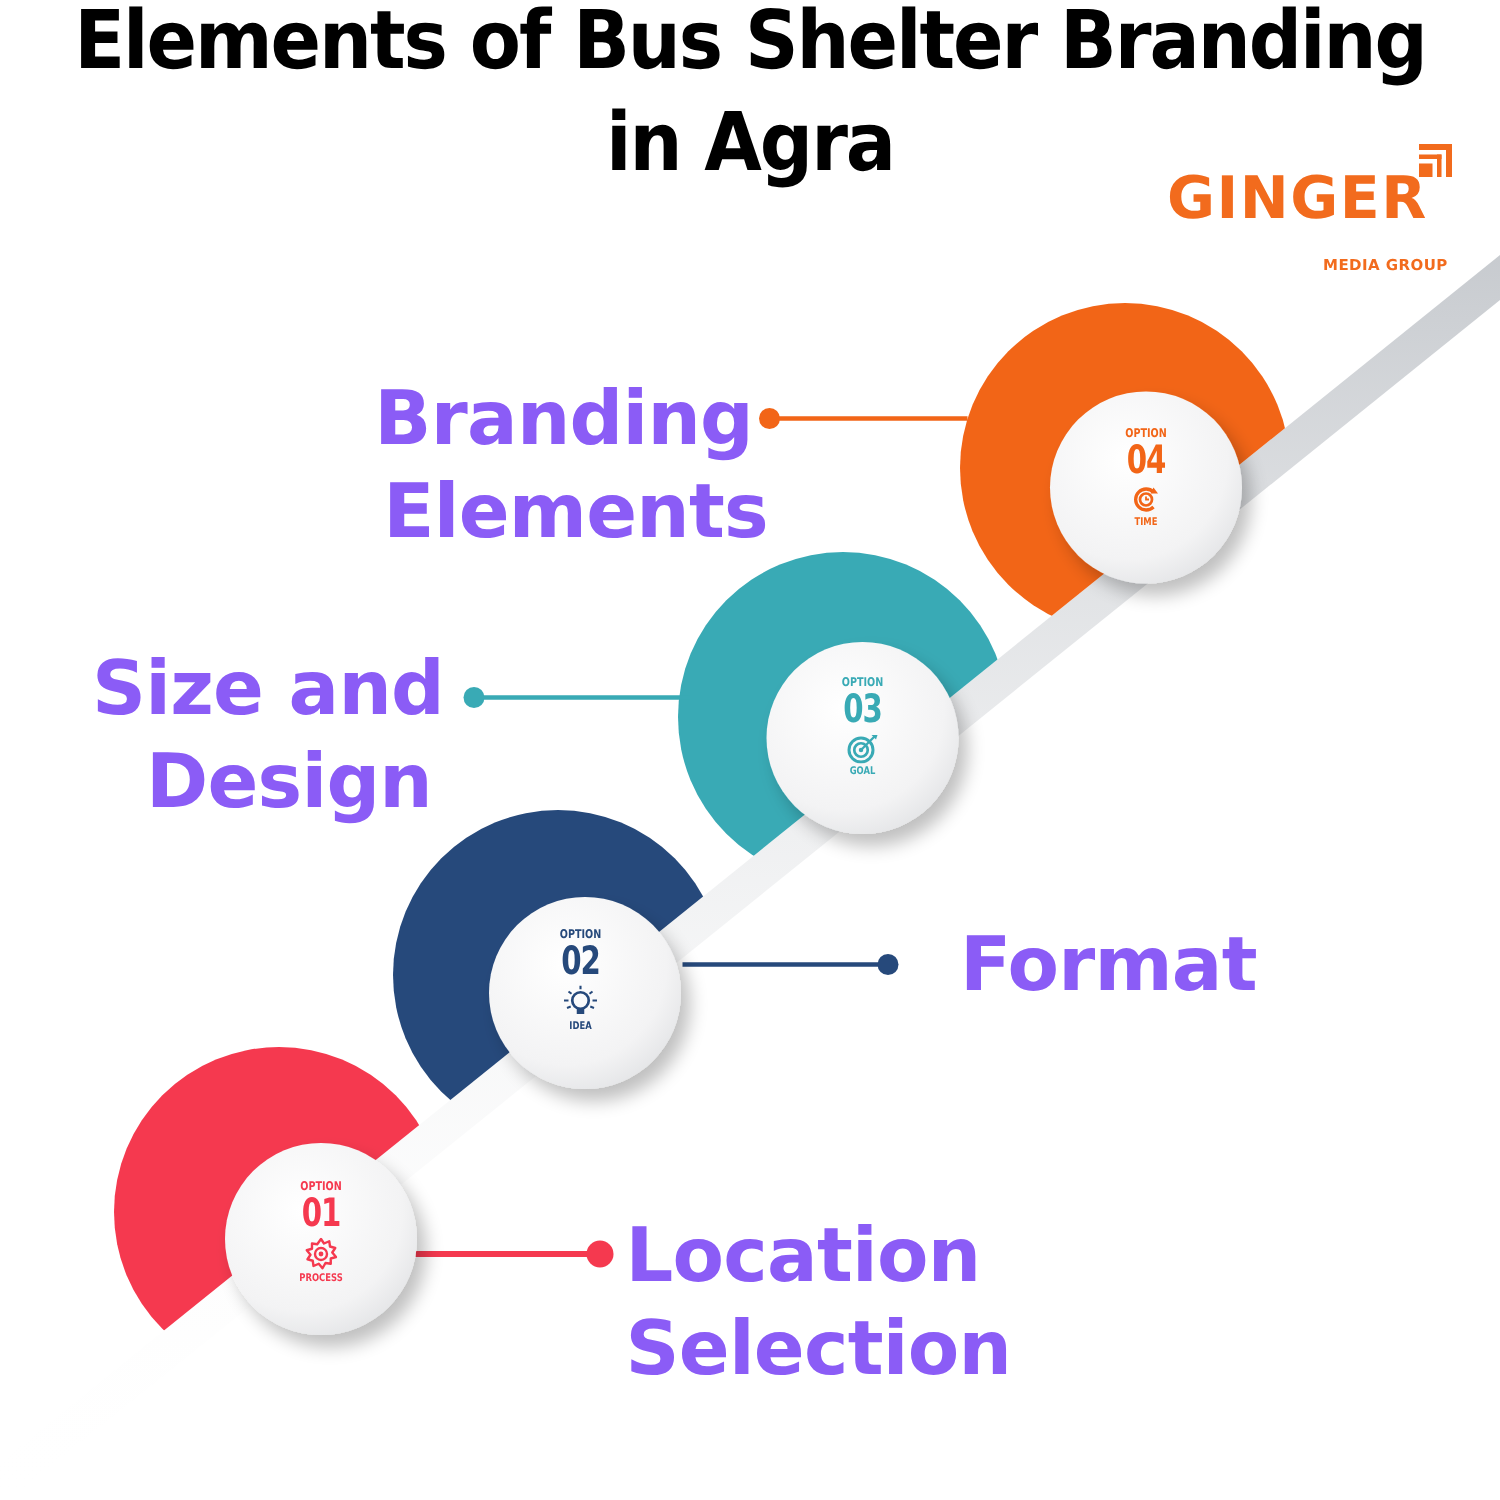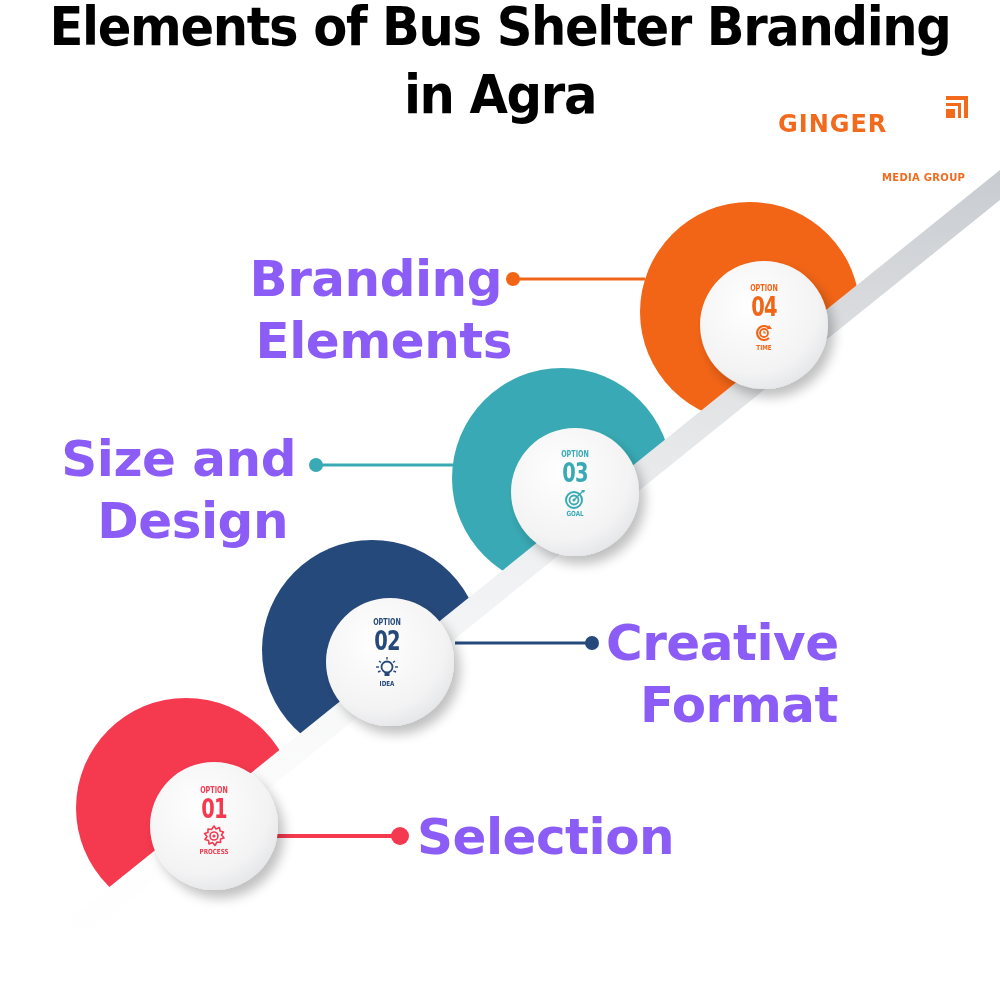--- a/index.html
+++ b/index.html
@@ -1,21 +1,21 @@
 <!DOCTYPE html>
 <html><head>
 <meta charset="utf-8">
 <style>
   html, body { margin:0; padding:0; background:#ffffff; }
   body { width:1000px; height:1000px; position:relative; overflow:hidden; font-family:"DejaVu Sans", sans-serif; }
   .title { position:absolute; left:0; width:1000px; text-align:center; font-family:"DejaVu Sans", sans-serif; font-weight:bold; color:#000; font-size:54px; letter-spacing:-1.5px; line-height:62px; transform:scaleX(0.92); transform-origin:center; }
   .t1 { top:-4px; }
   .t2 { top:64px; }
   .logo { position:absolute; left:778px; top:92px; width:200px; height:80px; }
-  .logo-word { position:absolute; left:0; top:18px; color:#f26b1d; font-family:"DejaVu Sans", sans-serif; font-weight:bold; font-size:24px; letter-spacing:1px; }
+  .logo-word { position:absolute; left:0; top:18px; color:#f26b1d; font-family:"DejaVu Sans", sans-serif; font-weight:bold; font-size:39px; letter-spacing:1px; }
   .logo-sub { position:absolute; left:104px; top:60px; color:#f26b1d; font-family:"DejaVu Sans", sans-serif; font-weight:bold; font-size:10px; letter-spacing:0.3px;margin-top:20px; }
   .logo-mark { position:absolute; left:168px; top:4px; }
   .stage { position:absolute; left:0; top:0; }
   .label { position:absolute; font-family:"DejaVu Sans", sans-serif; font-weight:bold; color:#8b5cf6; font-size:50px; line-height:62px; letter-spacing:-0.5px; }
   .lbl-right { text-align:right; }
   .lbl-left { text-align:left; }
   .badge { position:absolute; width:120px; text-align:center; font-family:"DejaVu Sans Mono", monospace; font-weight:bold; }
   .badge .opt { font-size:8px; letter-spacing:0; display:block; font-family:"DejaVu Sans", sans-serif; transform:scaleX(0.8); }
   .badge .num { font-size:26px; line-height:28px; display:block; font-family:"DejaVu Sans", sans-serif; transform:scaleX(0.75); letter-spacing:-1px; }
   .badge .cap { font-size:7px; display:block; font-family:"DejaVu Sans", sans-serif; transform:scaleX(0.8); margin-top:1px; }
@@ -151,19 +151,19 @@
   <div>Branding</div>
   <div style="margin-right:-10px;">Elements</div>
 </div>
 
 <div class="label lbl-right" style="left:0px; top:428px; width:296px;">
   <div>Size and</div>
   <div style="margin-right:8px;">Design</div>
 </div>
 
 <div class="label lbl-left" style="left:606px; top:612px; width:300px;">
-  <div>Creative</div>
   <div style="padding-left:34px;">Format</div>
 </div>
 
 <div class="label lbl-left" style="left:417px; top:806px; width:320px;">
+  <div>Location</div>
   <div>Selection</div>
 </div>
 
 </body></html>

